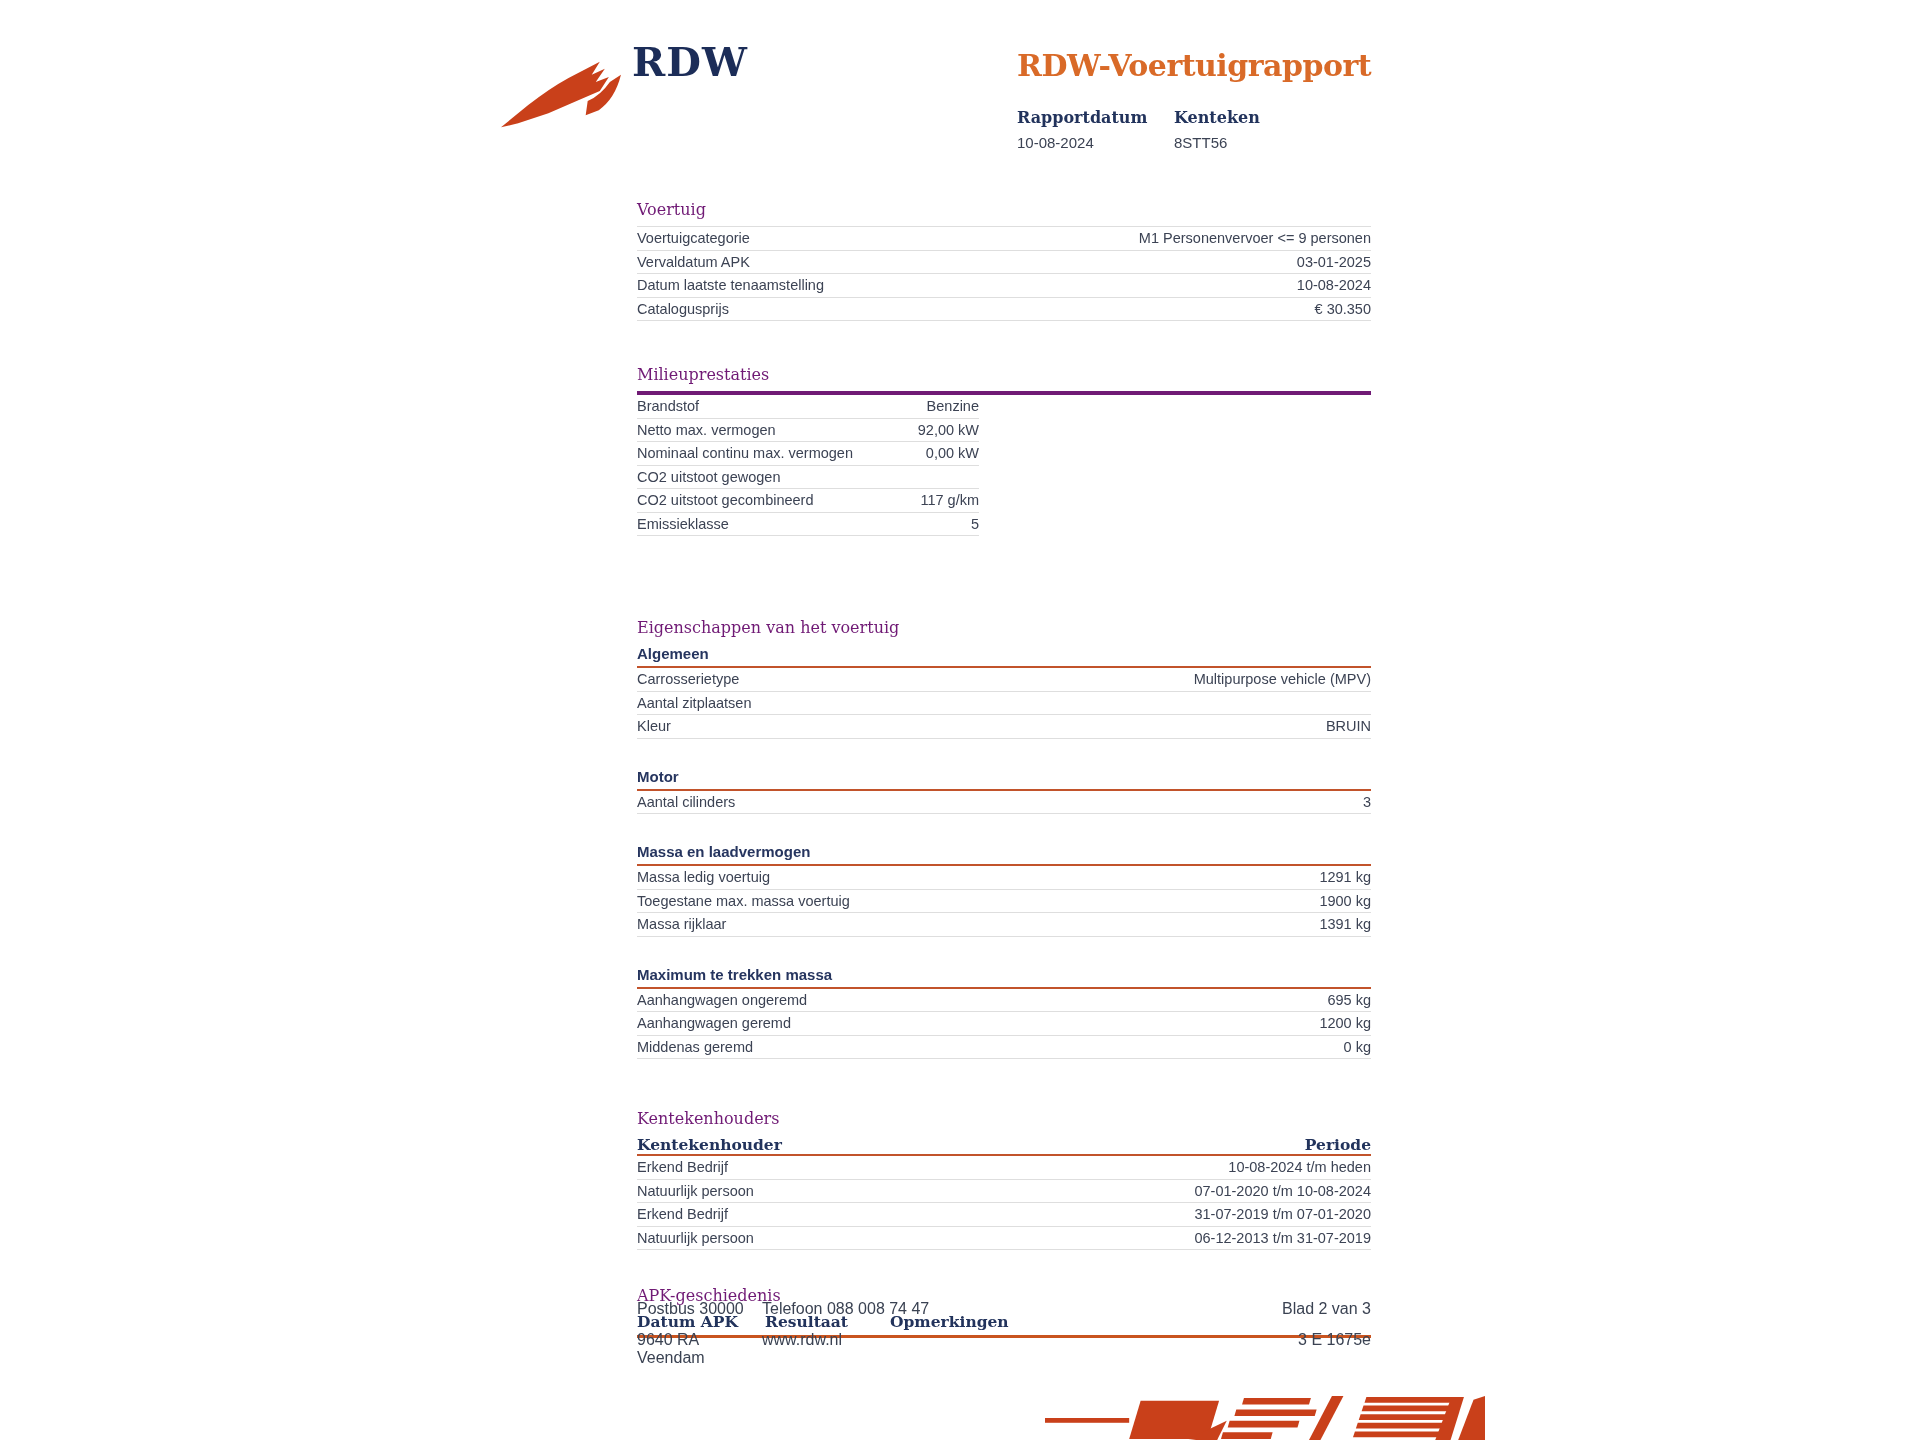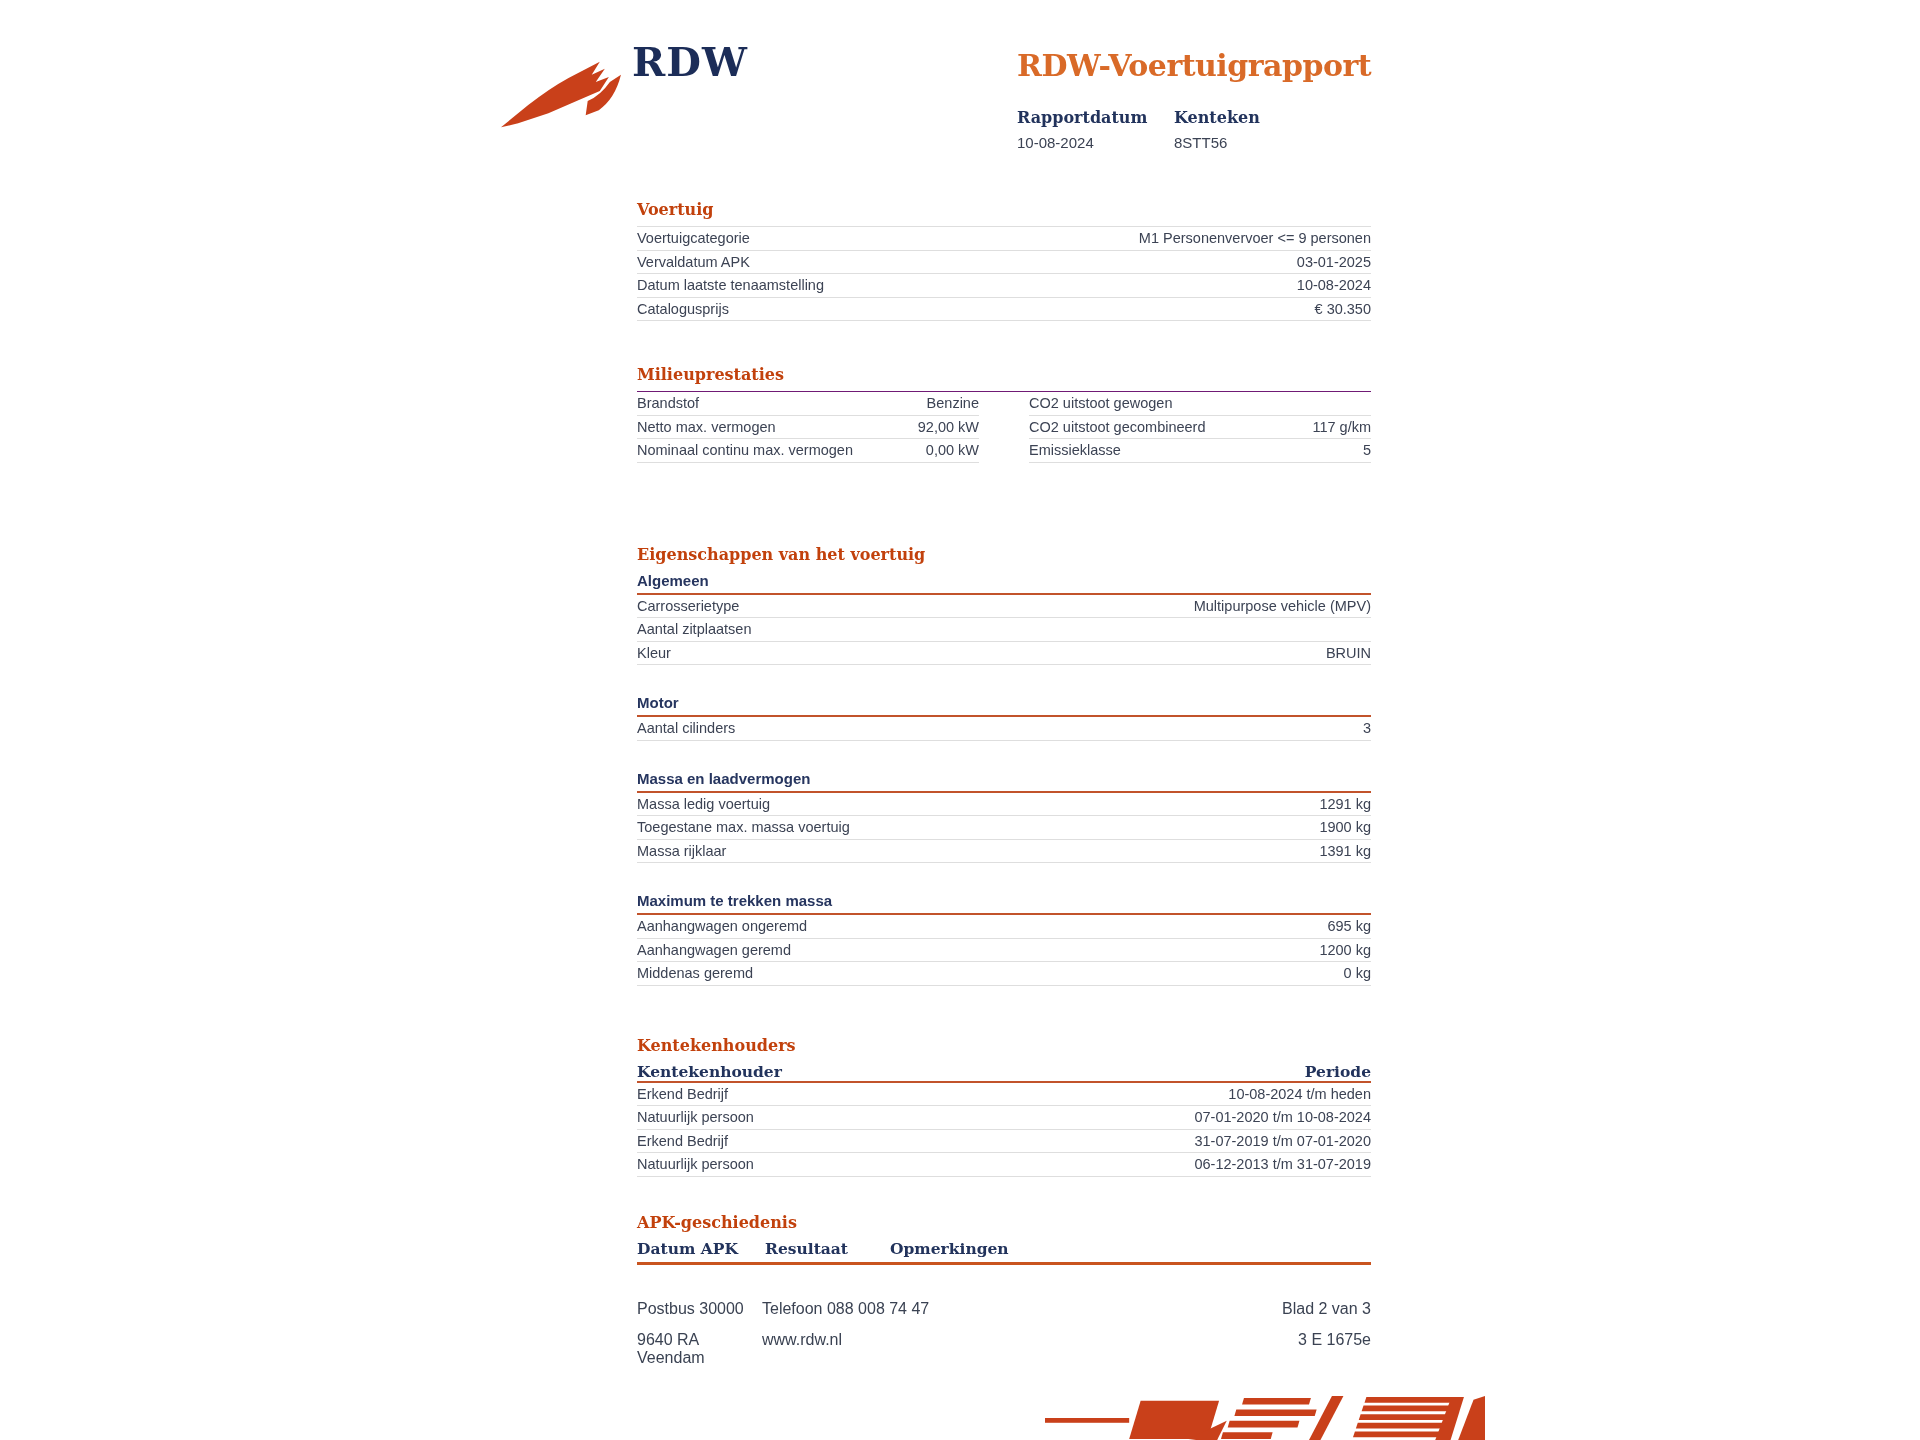--- a/index.html
+++ b/index.html
@@ -26,39 +26,39 @@
   .hlabel {
     font-family:"DejaVu Serif", serif; font-weight:bold; font-size:16px;
     color:#22335C; margin-bottom:7px;
   }
   .hvalue { font-size:15px; color:#3C4354; }
 
   
   .content { position:absolute; left:637px; top:200px; width:734px; }
 
   .section-title {
-    font-family:"DejaVu Serif", serif; font-weight:bold; font-size:16px;
-    color:#c2410c; margin-bottom:7px; line-height:19px;
+    font-family:"DejaVu Serif", serif; font-weight:normal; font-size:16px;
+    color:#701a75; margin-bottom:7px; line-height:19px;
   }
   .subhead {
     font-weight:bold; font-size:15px; color:#26355F; line-height:19px; margin-bottom:3px;
   }
   .rule  { height:2px; background:#C2532B; border:none; }
   .rule3 { height:3px; background:#C9541F; border:none; }
 
   .row {
     display:flex; justify-content:space-between; align-items:center;
     min-height:23.5px; border-bottom:1px solid #DEDEDE;
     font-size:14.5px; color:#3C4354;
   }
   .row .lbl { text-align:left; }
   .row .val { text-align:right; white-space:nowrap; }
   .table-plain { border-top:1px solid #DEDEDE; }
 
-  .duo { display:flex; border-top:1px solid #701a75; }
+  .duo { display:flex; border-top:4px solid #701a75;flex-direction:column; }
   .duo .col { width:342px; }
   .duo .gap { width:50px; }
 
   .sec-milieu   { margin-top:44px; }
   .sec-eigen    { margin-top:82px; }
   .sub-block    { margin-top:0; }
   .sub-block + .sub-block { margin-top:28px; }
   .sec-houders  { margin-top:50px; }
   .sec-apk      { margin-top:36px; }
 

